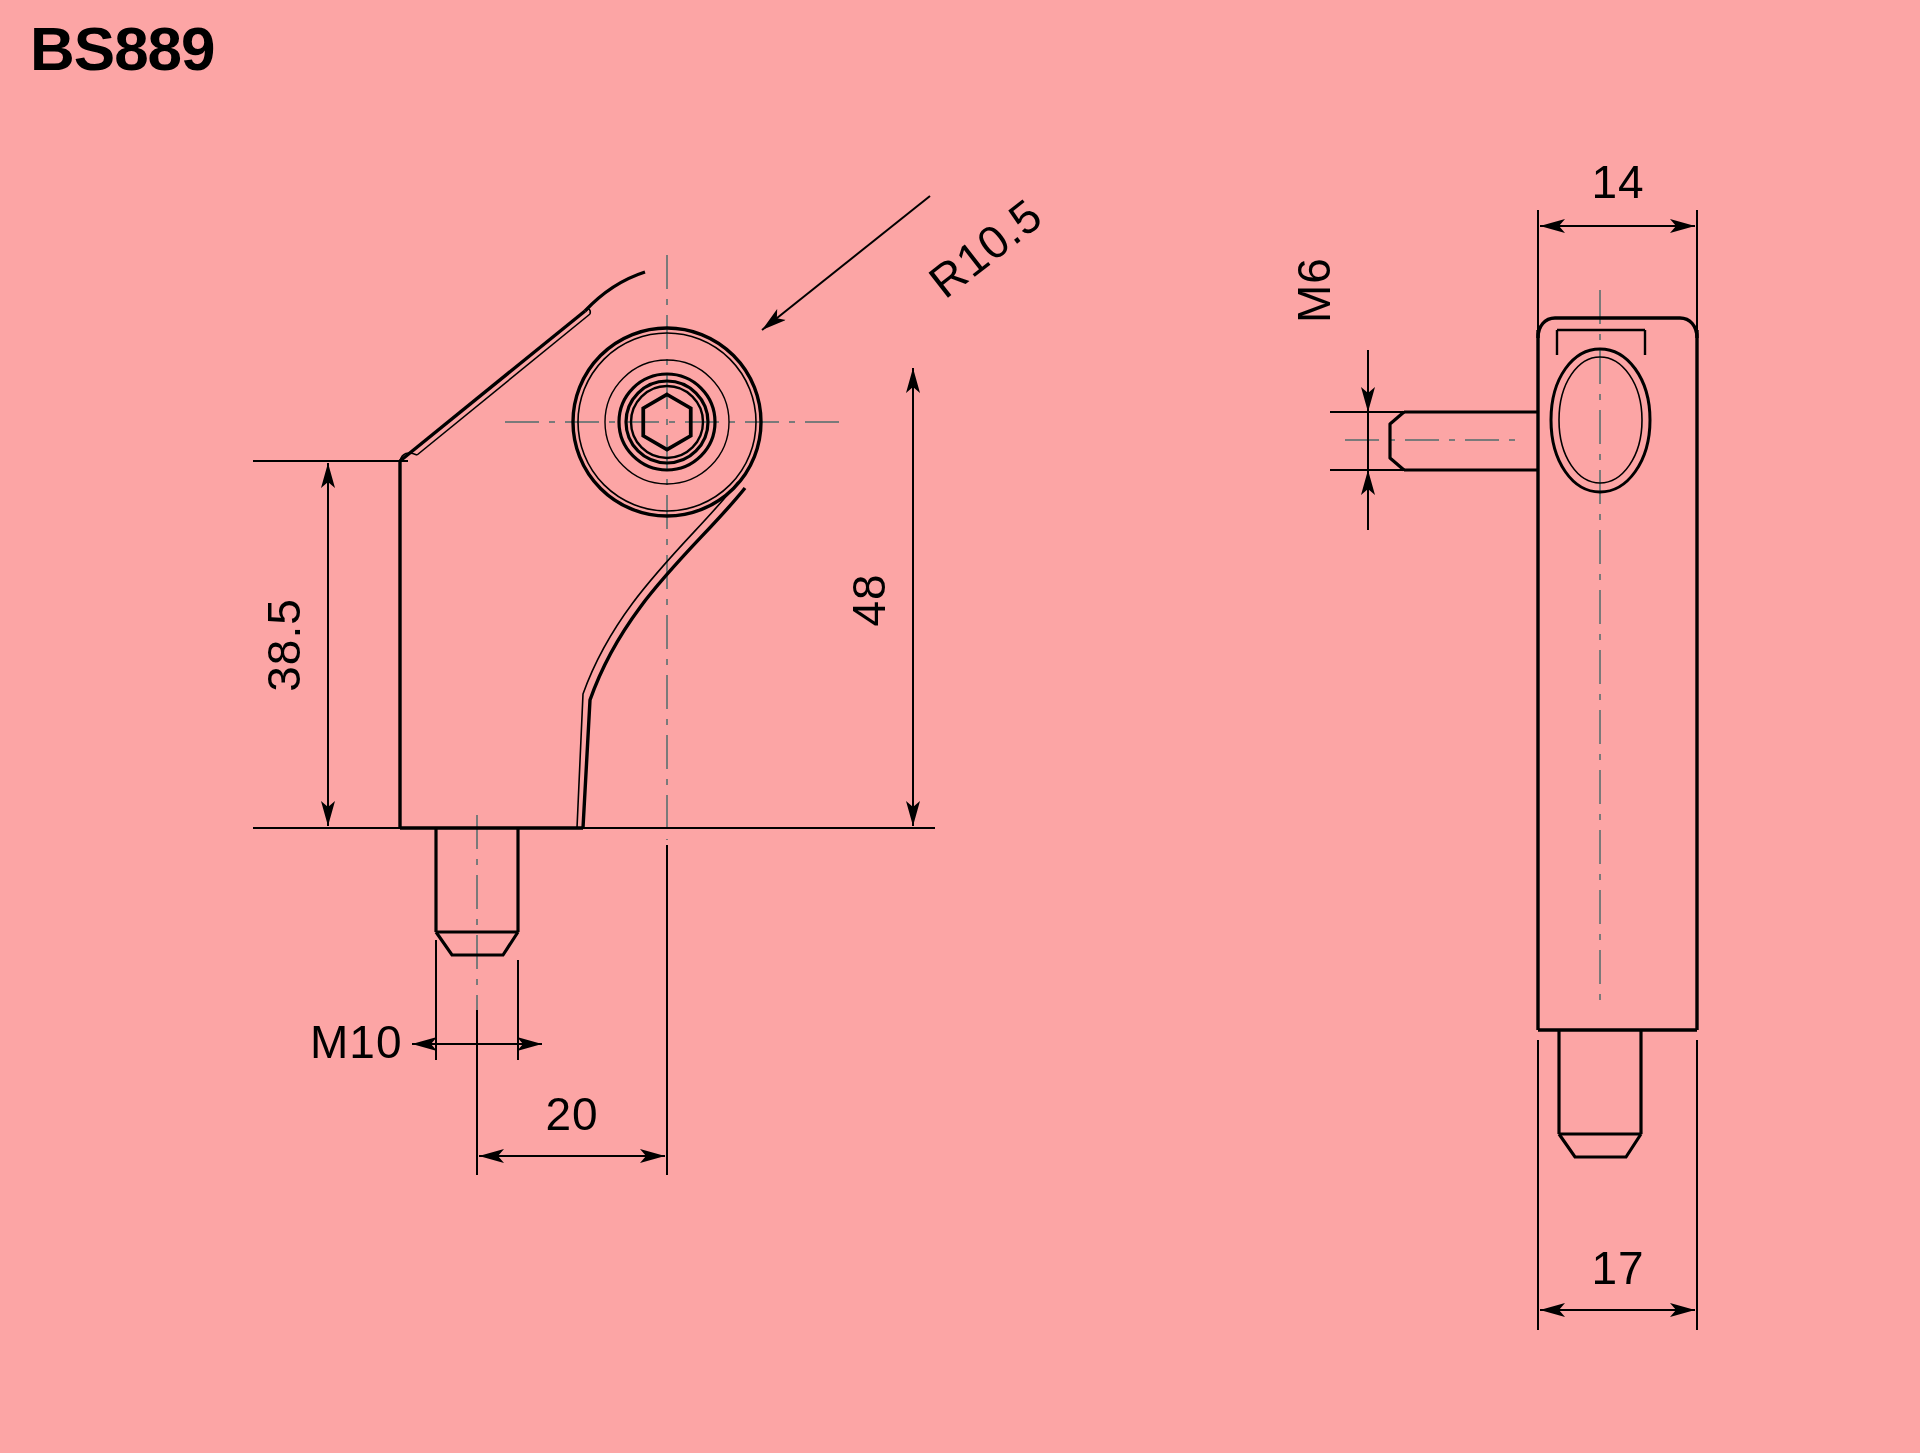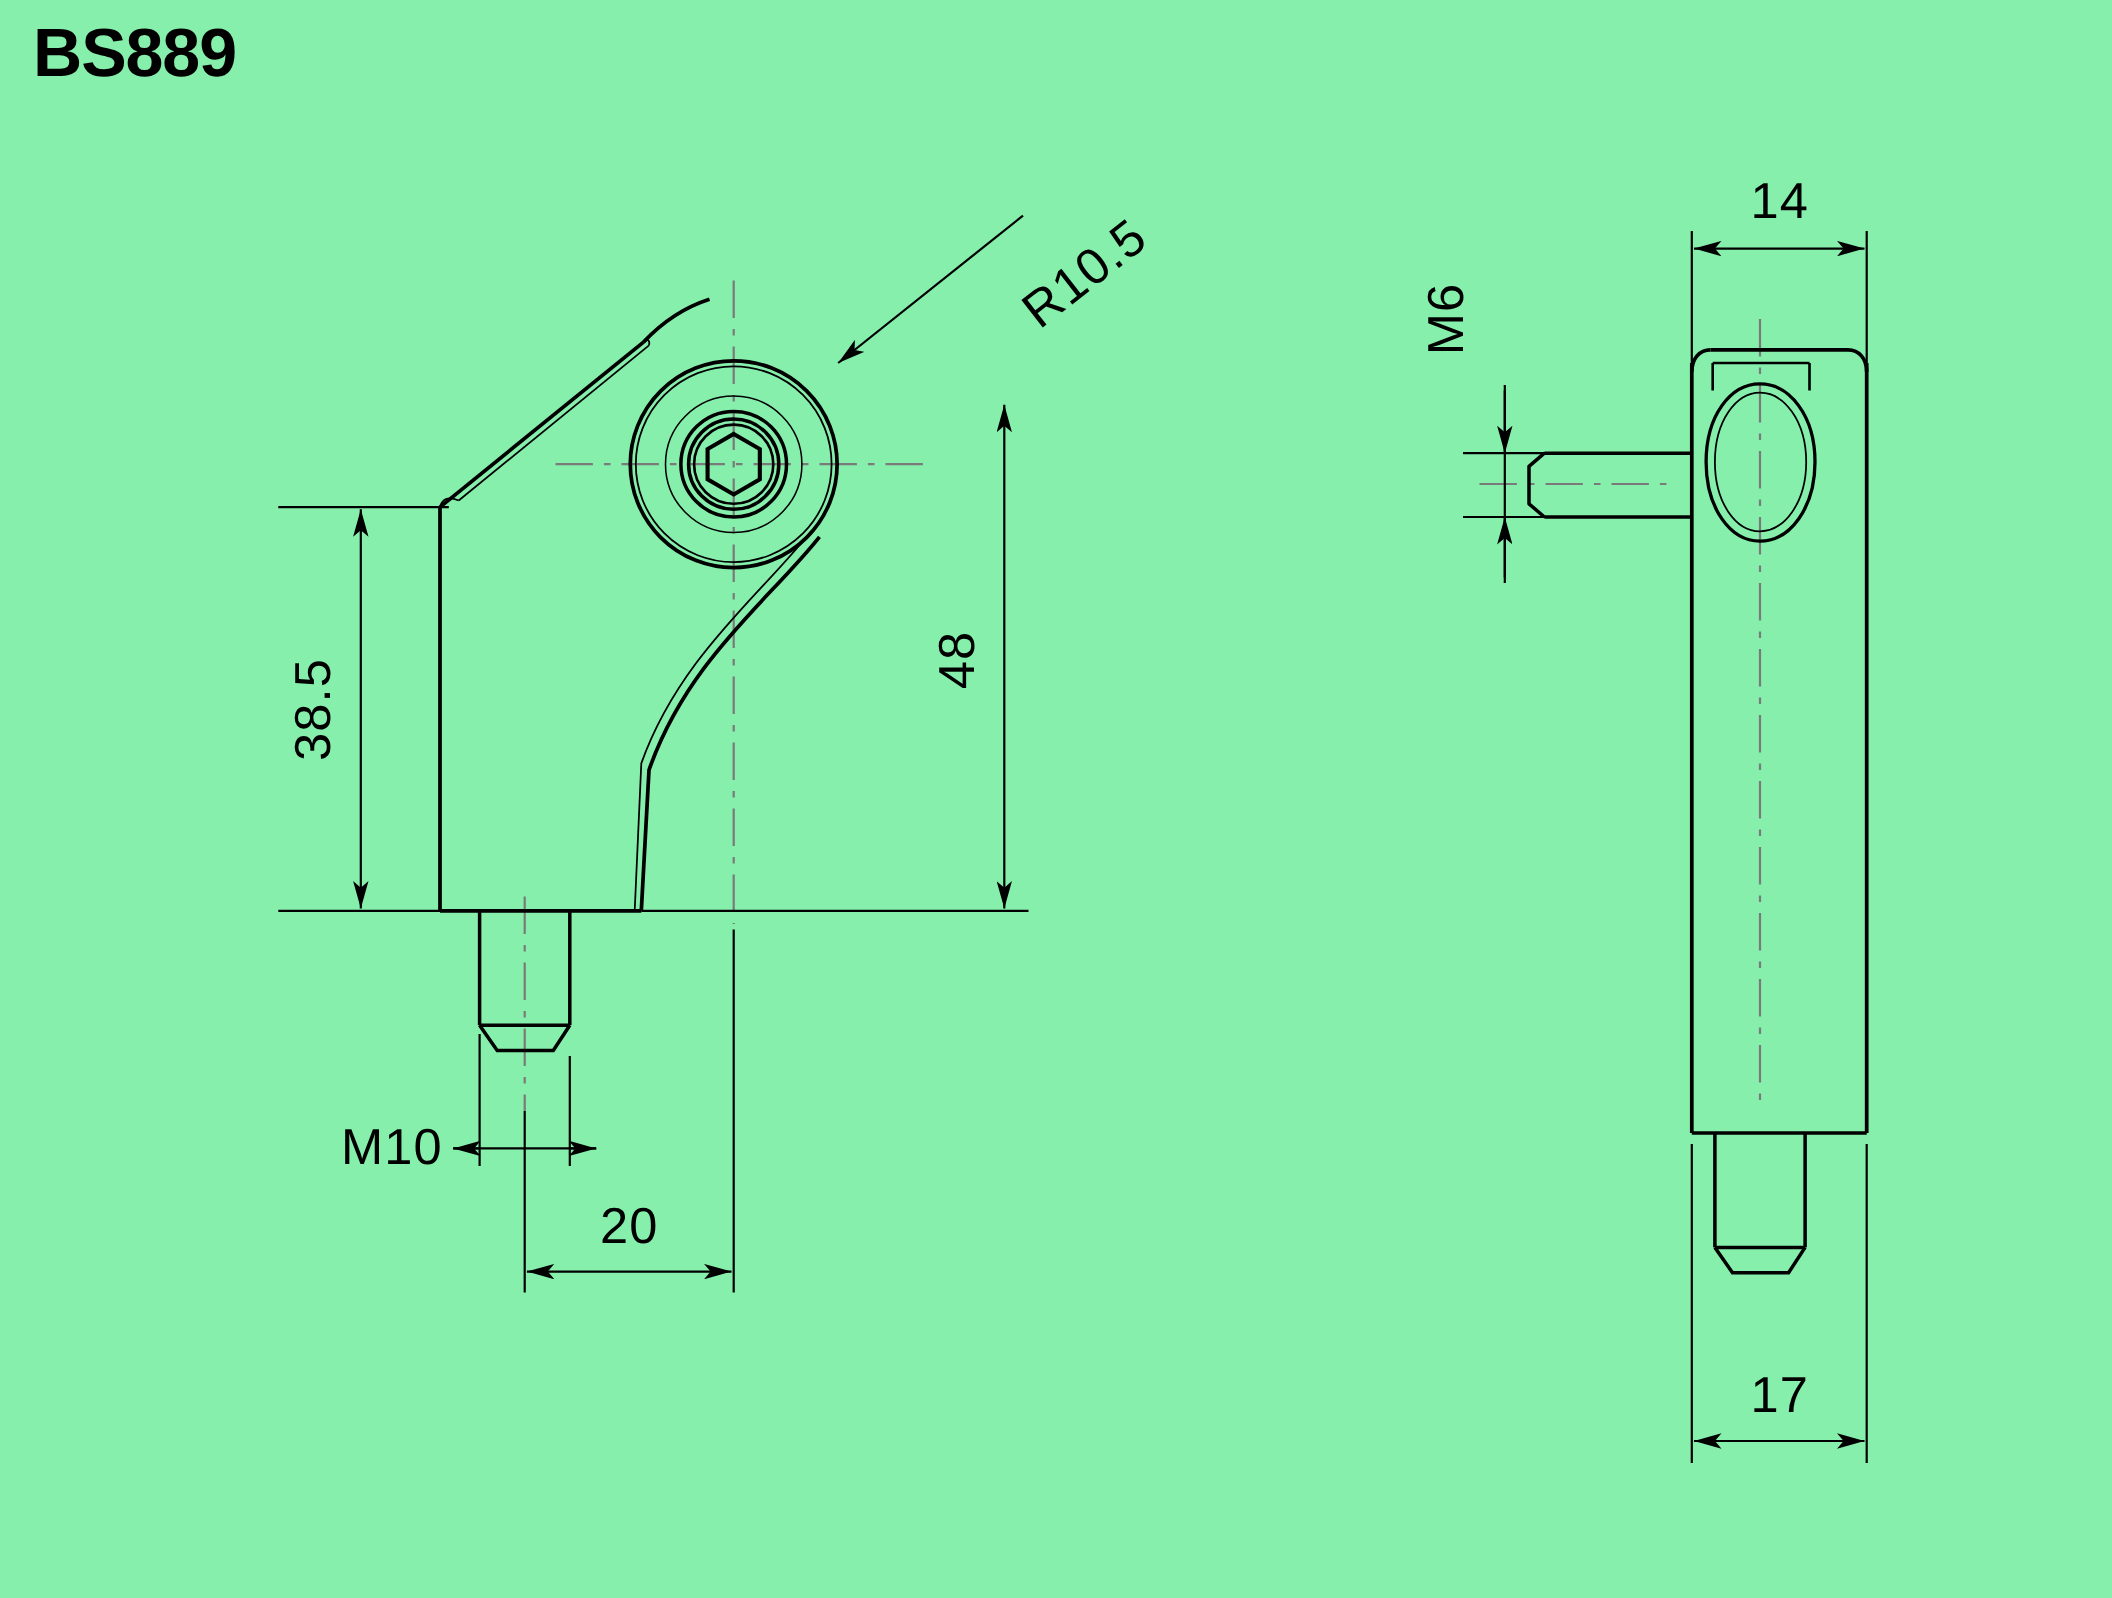--- a/index.html
+++ b/index.html
@@ -7,21 +7,21 @@
     padding: 0;
     background: #ffffff;
   }
   body {
     font-family: "Liberation Sans", sans-serif;
   }
   #sheet {
     position: relative;
     width: 1920px;
     height: 1453px;
-    background: #86efac;
+    background: #fca5a5;
     overflow: hidden;
   }
   #title {
     position: absolute;
     left: 30px;
     top: 18px;
     font-family: "Liberation Sans", sans-serif;
     font-weight: bold;
     font-size: 62px;
     letter-spacing: -1px;

